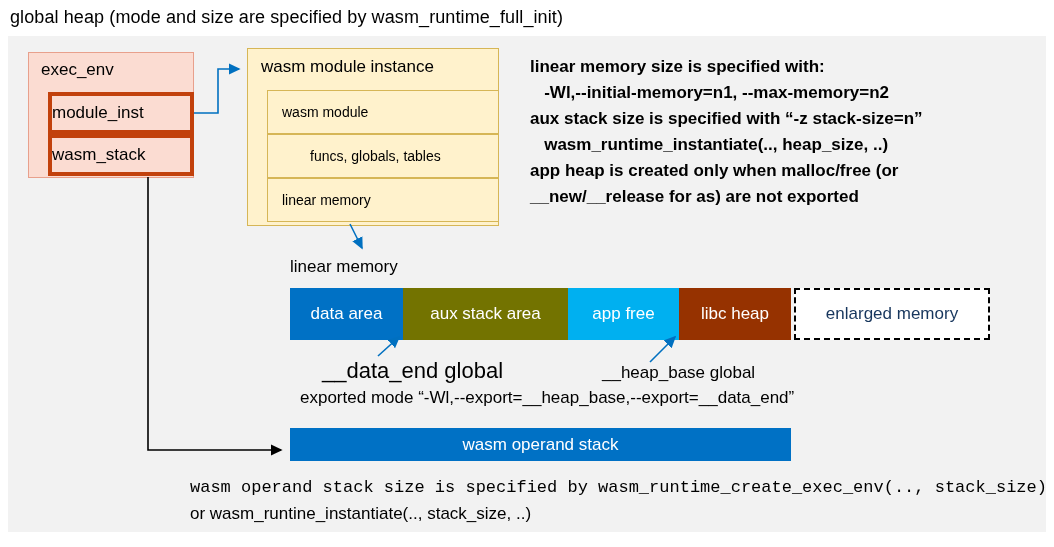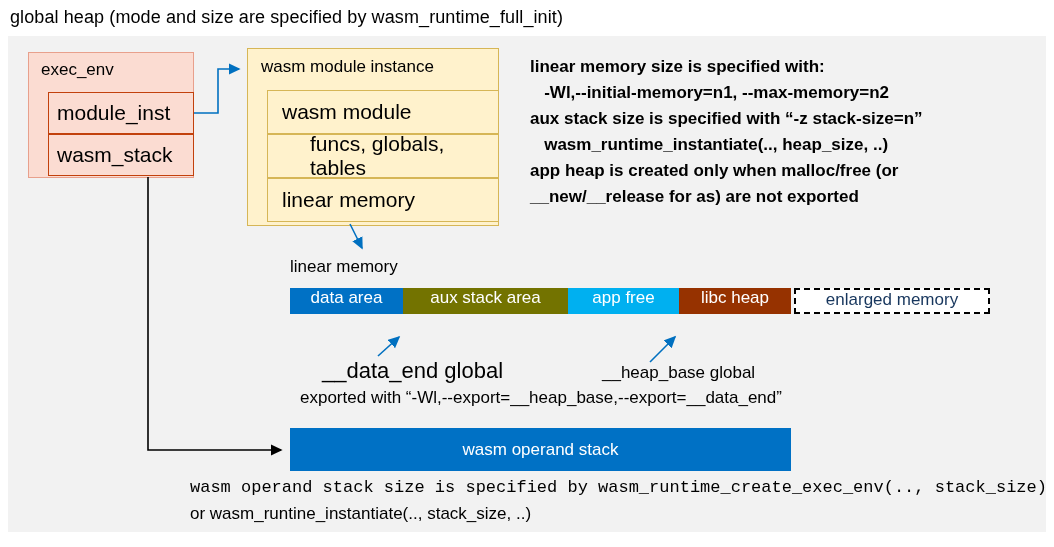--- a/index.html
+++ b/index.html
@@ -9,57 +9,57 @@
   .abs { position:absolute; }
 
   .title { left:10px; top:7px; font-size:18px; letter-spacing:0.1px; }
 
   .bg { left:8px; top:36px; width:1038px; height:496px; background:#f2f2f2; }
 
   
   .pink-outer { left:28px; top:52px; width:166px; height:126px;
                 background:#fbdcd2; border:1px solid #e8a08c; }
   .pink-outer-label { left:41px; top:60px; font-size:17px; }
-  .pink-inner { background:#fbdcd2; border:1px solid #c2410c;
-                display:flex; align-items:center; padding-left:8px; font-size:21px; }
+  .pink-inner { background:#fbdcd2; border:4px solid #c2410c;
+                display:flex; align-items:center; padding-left:0; font-size:17px; }
   .module-inst { left:48px; top:92px; width:146px; height:42px; }
   .wasm-stack  { left:48px; top:134px; width:146px; height:42px; }
 
   
   .cream-outer { left:247px; top:48px; width:252px; height:178px;
                  background:#fff2cc; border:1px solid #d6b656; }
   .cream-outer-label { left:261px; top:57px; font-size:17px; }
   .cream-inner { background:#fff2cc; border:1px solid #d6b656; position:absolute;
                  left:267px; width:232px; height:44px;
-                 display:flex; align-items:center; padding-left:14px; font-size:21px; }
+                 display:flex; align-items:center; padding-left:14px; font-size:14px; }
   .mi-row0 { top:90px; }
   .mi-row1 { top:134px;padding-left:42px; }
   .mi-row2 { top:178px; }
 
   
   .notes { left:530px; top:54px; font-size:17px; line-height:26px; }
   .notes div { white-space:pre;font-weight:bold; }
 
   
   .lm-label { left:290px; top:257px; font-size:17px; }
-  .seg { top:288px; height:26px; display:flex; align-items:flex-start; justify-content:center;
+  .seg { top:288px; height:52px; display:flex; align-items:center; justify-content:center;
          color:#ffffff; font-size:17px; }
   .seg-data  { left:290px; width:113px; }
   .seg-aux   { left:403px; width:165px; }
   .seg-app   { left:568px; width:111px; }
   .seg-libc  { left:679px; width:112px; }
   .seg-enl   { left:794px; width:196px; background:#ffffff; border:2px dashed #000;
                color:#17365d; }
 
   .data-end-label  { left:322px; top:358px; font-size:22px; }
   .heap-base-label { left:602px; top:363px; font-size:17px; }
   .export-note     { left:300px; top:388px; font-size:17px; }
 
   
-  .op-stack { left:290px; top:428px; width:501px; height:43px;
+  .op-stack { left:290px; top:428px; width:501px; height:33px;
               display:flex; align-items:center; justify-content:center;
               color:#ffffff; font-size:17px; }
   .bottom-note-1 { left:190px; top:478px; font-size:17px;font-family:Liberation Mono, monospace; }
   .bottom-note-2 { left:190px; top:504px; font-size:17px; }
 
   .overlay { left:0; top:0; width:1054px; height:547px; pointer-events:none; z-index:5; }
 </style>
 </head>
 <body>
 
@@ -111,21 +111,21 @@
   </div>
   <div class="abs seg seg-libc" style="background: rgb(150, 50, 0);">
     <span>libc heap</span>
   </div>
   <div class="abs seg seg-enl">
     <span>enlarged memory</span>
   </div>
 
   <div class="abs data-end-label">__data_end global</div>
   <div class="abs heap-base-label">__heap_base global</div>
-  <div class="abs export-note">exported with “-Wl,--export=__heap_base,--export=__data_end”</div>
+  <div class="abs export-note">exported mode “-Wl,--export=__heap_base,--export=__data_end”</div>
 
   <div class="abs op-stack" style="background: rgb(0, 113, 197);">
     <span>wasm operand stack</span>
   </div>
   <div class="abs bottom-note-1">wasm operand stack size is specified by wasm_runtime_create_exec_env(.., stack_size)</div>
   <div class="abs bottom-note-2">or wasm_runtine_instantiate(.., stack_size, ..)</div>
 
   <svg class="abs overlay" viewBox="0 0 1054 547">
     <defs>
       <marker id="arrow-blue" markerWidth="9" markerHeight="8" refX="6.5" refY="3.5" orient="auto">

